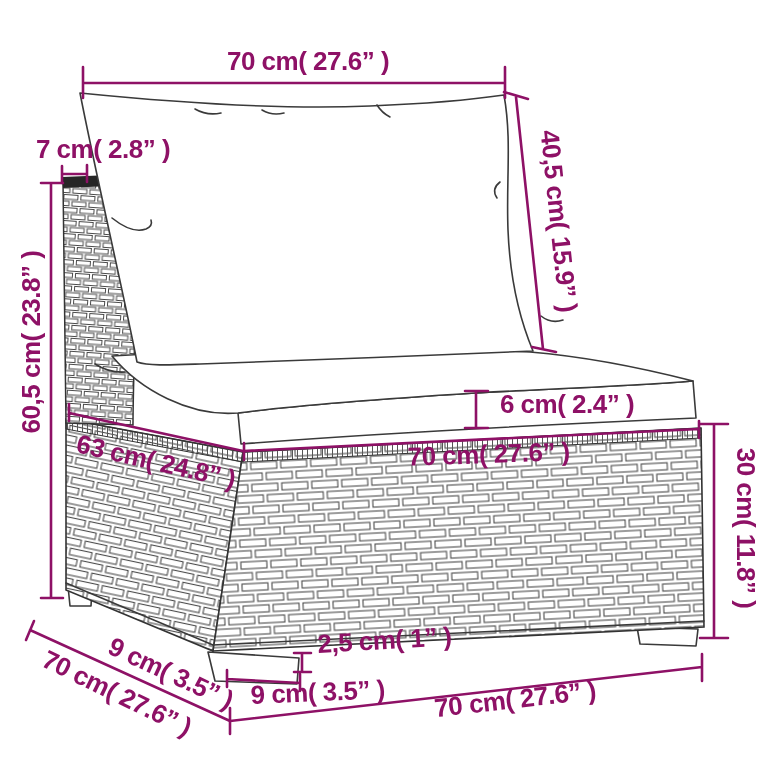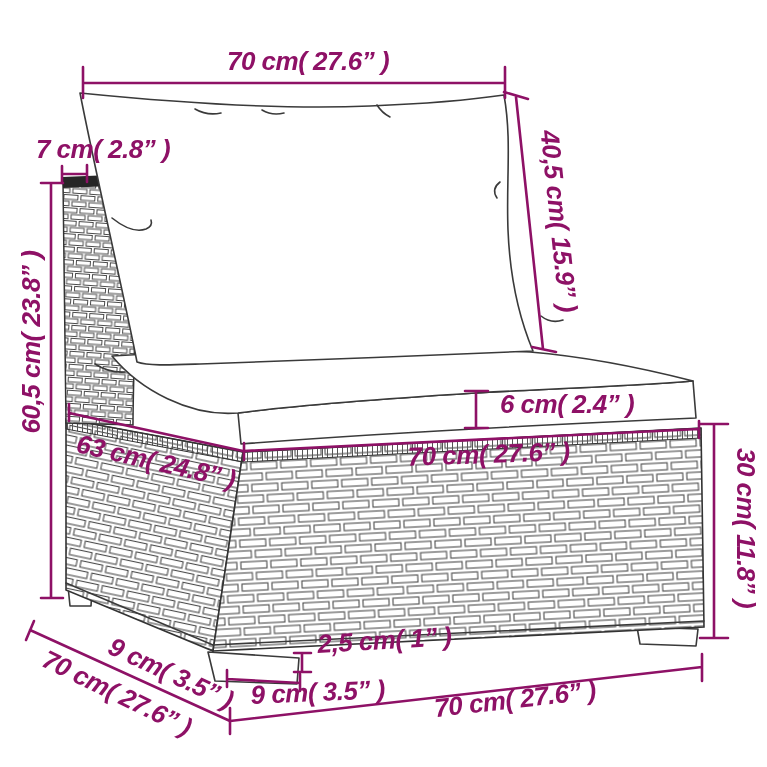--- a/index.html
+++ b/index.html
@@ -1,16 +1,16 @@
 <!DOCTYPE html>
 <html><head>
 <meta charset="utf-8">
 <style>
   html,body{margin:0;padding:0;background:#ffffff;}
-  #stage{position:relative;width:767px;height:767px;background:#ffffff;overflow:hidden;font-style:italic;}
+  #stage{position:relative;width:767px;height:767px;background:#ffffff;overflow:hidden;}
   svg text{
     font-family:"Liberation Sans","DejaVu Sans",sans-serif;
     font-weight:bold;
     font-size:26px;
     fill:#8E1166;
     letter-spacing:-0.5px;
   }
   svg .art{stroke:#3a3a3a;stroke-width:1.6;fill:none;stroke-linecap:round;stroke-linejoin:round;}
   svg .artfill{stroke:#3a3a3a;stroke-width:1.6;fill:#ffffff;stroke-linejoin:round;}
   svg .dim{stroke:#8E1166;stroke-width:2.6;fill:none;stroke-linecap:round;}

